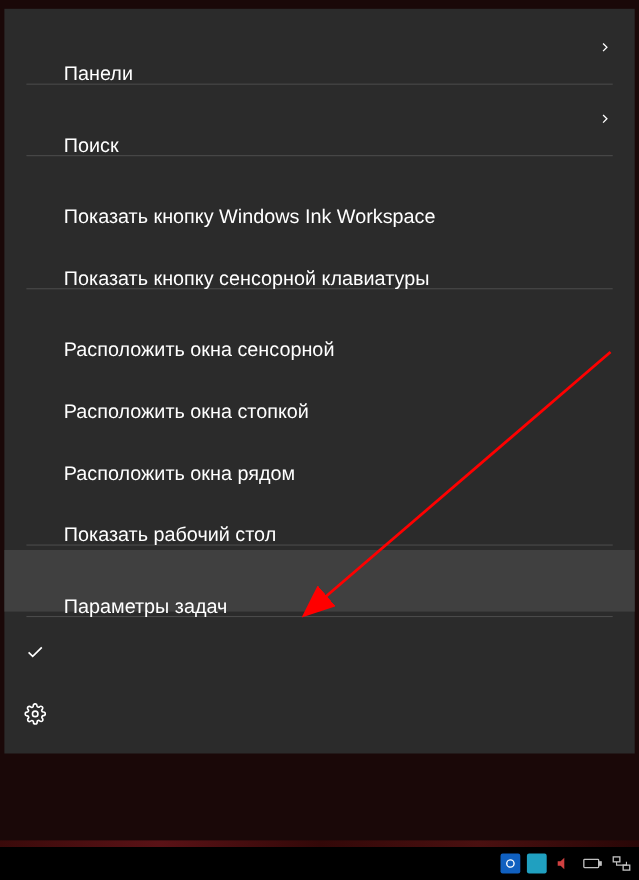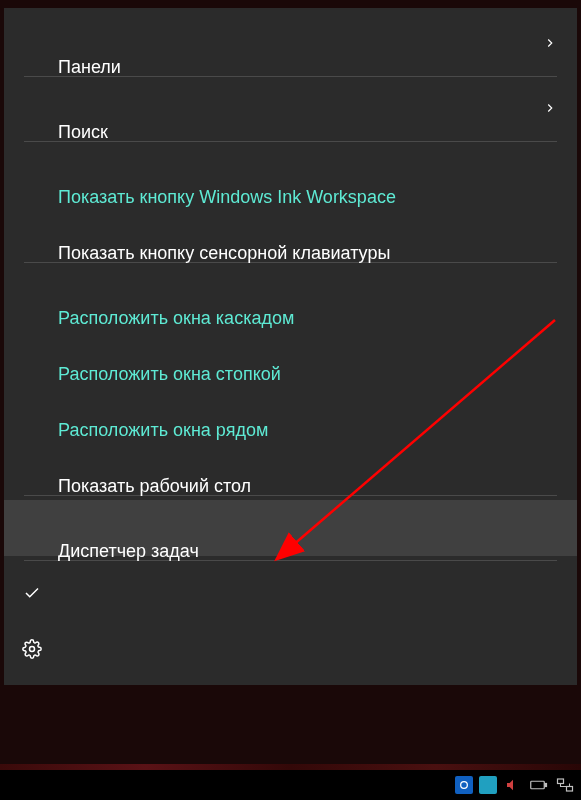--- a/index.html
+++ b/index.html
@@ -23,21 +23,21 @@
     display: flex;
     align-items: center;
     height: 56px;
     padding: 0 20px 0 54px;
     color: #ffffff;
     font-size: 18px;
     cursor: default;
     position: relative;
   }
   .menu-item.disabled {
-    color: #5eead4;
+    color: #ffffff;
   }
   .menu-item.highlighted {
     background: #404040;
   }
   .menu-item .icon-slot {
     position: absolute;
     left: 16px;
     width: 24px;
     height: 24px;
     display: flex;
@@ -135,39 +135,39 @@
     <span class="menu-label">Показать кнопку Windows Ink Workspace</span>
   </div>
 
   <div class="menu-item">
     <span class="menu-label">Показать кнопку сенсорной клавиатуры</span>
   </div>
 
   <div class="separator"></div>
 
   <div class="menu-item disabled">
-    <span class="menu-label">Расположить окна каскадом</span>
+    <span class="menu-label">Расположить окна сенсорной</span>
   </div>
 
   <div class="menu-item disabled">
     <span class="menu-label">Расположить окна стопкой</span>
   </div>
 
   <div class="menu-item disabled">
     <span class="menu-label">Расположить окна рядом</span>
   </div>
 
   <div class="menu-item">
     <span class="menu-label">Показать рабочий стол</span>
   </div>
 
   <div class="separator"></div>
 
   <div class="menu-item highlighted">
-    <span class="menu-label">Диспетчер задач</span>
+    <span class="menu-label">Параметры задач</span>
   </div>
 
   <div class="separator"></div>
 
   <div class="menu-item">
     <span class="icon-slot">
       <svg width="18" height="18" viewBox="0 0 24 24" fill="none" stroke="currentColor" stroke-width="2">
           <polyline points="20 6 9 17 4 12"></polyline>
         </svg>
     </span>

